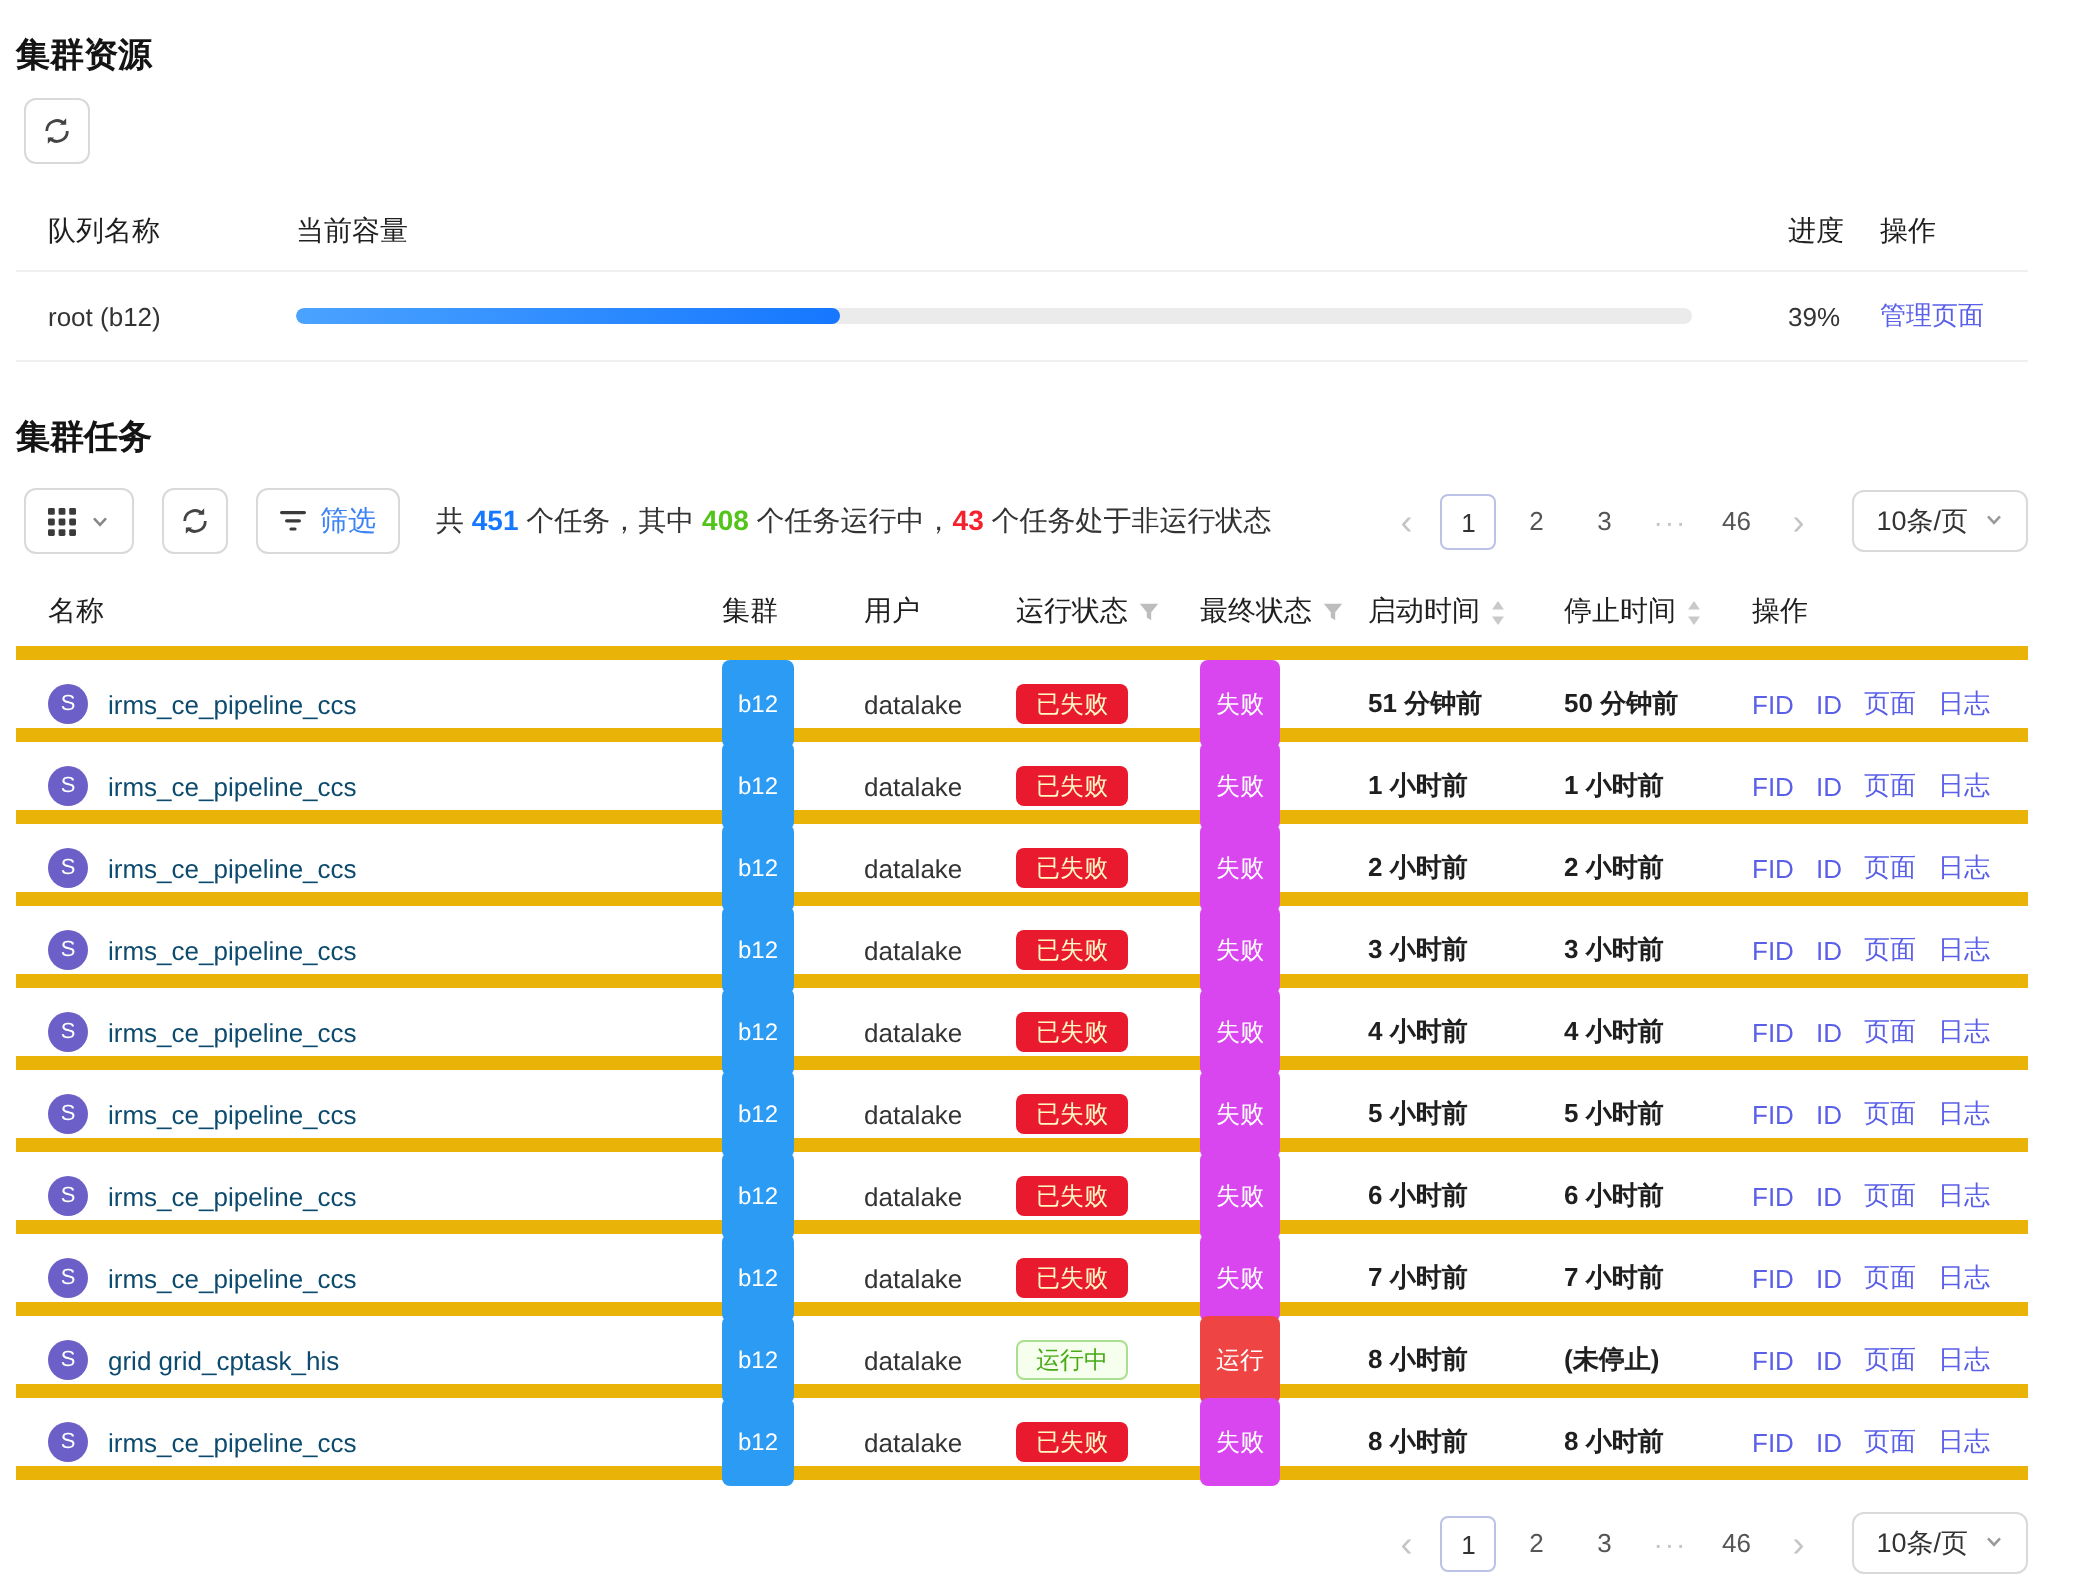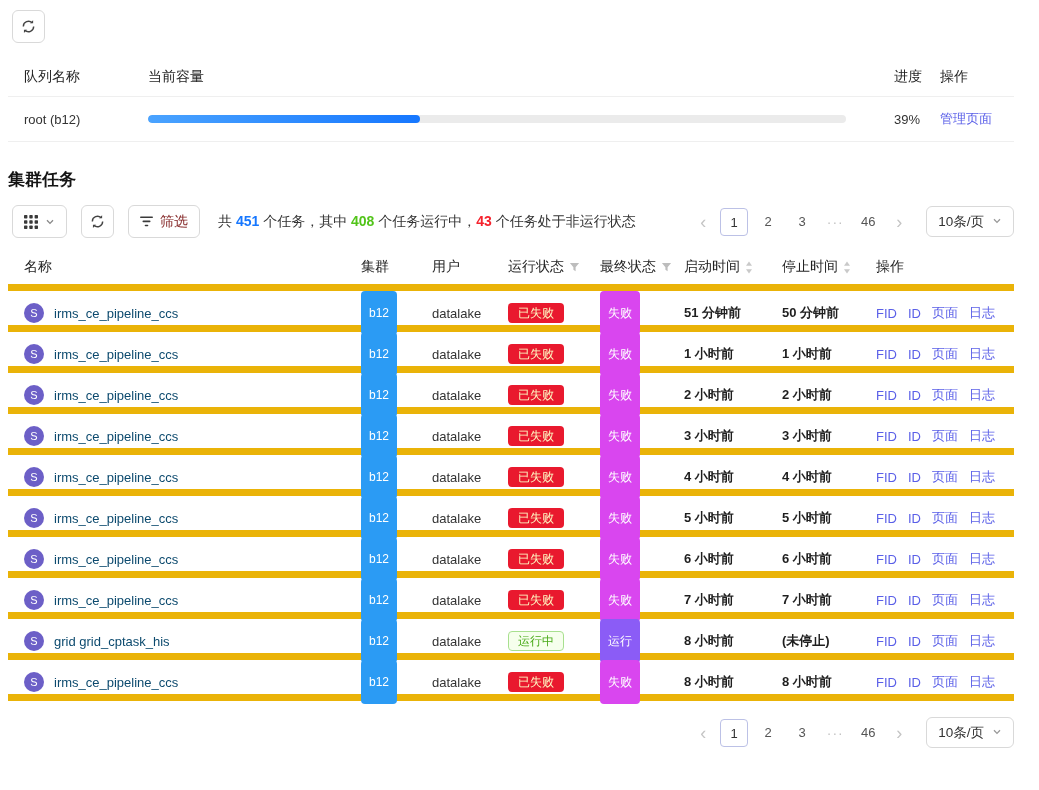--- a/index.html
+++ b/index.html
@@ -11,21 +11,21 @@
     overflow: hidden;
   }
   .page { padding: 10px 25px 0 8px; }
 
   h2.section-title { font-size: 17px; font-weight: 700; color: #141414; margin: 6px 0 10px 0; }
 
   
   .btn {
     height: 33px; border: 1px solid #d9d9d9; border-radius: 6px; background: #fff;
     display: inline-flex; align-items: center; justify-content: center; gap: 7px;
-    padding: 0 11px; font-size: 14px; color: #7f1d1d; cursor: pointer;
+    padding: 0 11px; font-size: 14px; color: #3b82f6; cursor: pointer;
   }
   .icon-btn { width: 33px; padding: 0; }
   .btn svg { display: block; }
 
   
   .res-table { margin-top: 14px; }
   .res-row {
     display: grid; grid-template-columns: 124px 1fr 70px 74px;
     align-items: center; padding-left: 16px;
     border-bottom: 1px solid #efefef;
@@ -78,33 +78,34 @@
     width: 20px; height: 20px; border-radius: 50%; background: #6c5fc7; color: #fff;
     font-size: 11px; display: inline-flex; align-items: center; justify-content: center; flex: 0 0 20px;
   }
   .task-name { color: #0c4a6e; }
 
   .tag { display: inline-block; border-radius: 4px; font-size: 12px; line-height: 20px; padding: 12px 8px; white-space: nowrap; }
   .tag-cluster { background: #2b9bf4; color: #fff; }
   .tag-failed { background: #e9192e; color: #fef9c3; padding: 0 10px; }
   .tag-running { background: #f6ffed; border: 1px solid #a8e08f; color: #49aa19; line-height: 18px; padding: 0 9px; }
   .tag-final-failed { background: #d946ef; color: #fff; }
-  .tag-final-running { background: #8b5cf6; color: #fff; }
+  .tag-final-running { background: #ef4444; color: #fff; }
 
   .time-cell { font-weight: 700; color: #1f1f1f; }
   .actions-cell { display: flex; align-items: center; gap: 11px; }
 
   .footer-bar { display: flex; justify-content: flex-end; align-items: center; margin: 16px 0 10px 0; }
 </style>
 </head>
 <body>
 
 <div class="page">
 
   
+  <h2 class="section-title">集群资源</h2>
 
   <button class="btn icon-btn" style="margin-left:4px">
     <span>
       <svg width="15" height="15" viewBox="0 0 16 16">
         <path d="M13.5 8a5.5 5.5 0 0 1-9.4 3.9" stroke="#444" stroke-width="1.5" fill="none"></path>
         <path d="M2.5 8a5.5 5.5 0 0 1 9.4-3.9" stroke="#444" stroke-width="1.5" fill="none"></path>
         <path d="M12.9 1.2v3.4h-3.4z" fill="#444"></path>
         <path d="M3.1 14.8v-3.4h3.4z" fill="#444"></path>
       </svg>
     </span>

